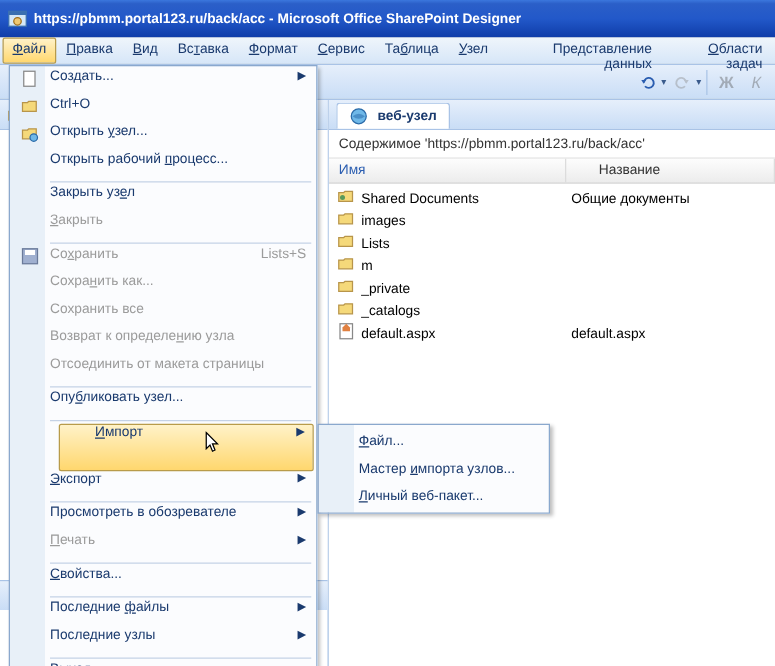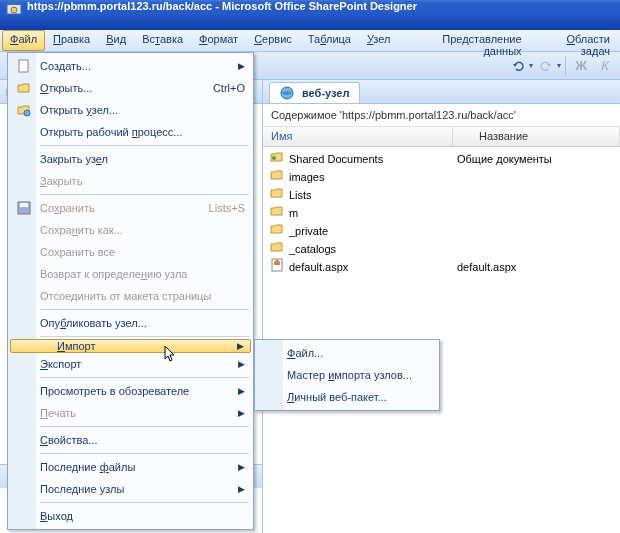--- a/index.html
+++ b/index.html
@@ -1,18 +1,18 @@
 <!DOCTYPE html>
 <html><head>
 <meta charset="utf-8">
 <style>
 * { margin: 0; padding: 0; box-sizing: border-box; font-family: Tahoma, sans-serif; font-size: 11px; }
 body { background: #ece9d8; overflow: hidden; width: 620px; height: 533px; }
 
-.titlebar { height: 30px; background: linear-gradient(to bottom, #3b77dd 0%, #2b5fc8 10%, #2258c9 50%, #0f3ca8 100%); display: flex; padding: 0 6px; color: #fff; font-weight: bold; font-size: 12px; }
+.titlebar { height: 30px; background: linear-gradient(to bottom, #3b77dd 0%, #2b5fc8 10%, #2258c9 50%, #0f3ca8 100%); display: flex; align-items: center; padding: 0 6px; color: #fff; font-weight: bold; font-size: 12px; }
 .titlebar .icon { width: 16px; height: 16px; margin-right: 5px; display: inline-flex; align-items: center; justify-content: center; }
 .titlebar .spacer { flex: 1; }
 
 .menubar { height: 22px; background: linear-gradient(to bottom, #eff5fb, #d6e6f8); border-bottom: 1px solid #a9c3e6; display: flex; align-items: stretch; padding: 0 2px; text-align: right; }
 .menubar .mitem { padding: 3px 8px; cursor: default; color: #1a3a6e; }
 .menubar .mitem.active { background: linear-gradient(to bottom, #fff2c8, #ffd76e); border: 1px solid #b89b4a; padding: 2px 7px; border-radius: 2px; }
 .menubar .mitem u { text-decoration: underline; }
 
 .toolbar { height: 28px; background: linear-gradient(to bottom, #e6effb, #c9ddf6); border-bottom: 1px solid #a9c3e6; display: flex; align-items: center; gap: 2px; padding: 0 4px; }
 .toolbar .tbtn { width: 22px; height: 22px; display: inline-flex; align-items: center; justify-content: center; }
@@ -40,22 +40,22 @@
 .listhead .col1 { width: 190px; }
 .listhead .col2 { flex: 1; }
 .filelist { flex: 1; background: #fff; }
 .filerow { display: flex; align-items: flex-end; height: 18px; padding-left: 6px; }
 .filerow .fi { width: 16px; height: 16px; display: inline-flex; align-items: center; justify-content: center; margin-right: 4px; }
 .filerow .fn { width: 168px; color: #000; }
 .filerow .ft { color: #000; }
 
 
 .dropdown { position: absolute; top: 52px; left: 7px; width: 247px; background: linear-gradient(to right, #e8f0f8 0, #e8f0f8 28px, #fbfcfe 28px, #fbfcfe 100%); border: 1px solid #8aa8cd; box-shadow: 2px 2px 3px rgba(0,0,0,0.25); z-index: 10; padding: 2px; }
-.dropdown .drow { height: 22px; display: flex; align-items: center; padding-left: 4px; position: relative; cursor: default; }
-.dropdown .drow.hover { background: linear-gradient(to bottom, #fff2c8, #ffd76e); border: 1px solid #b89b4a; border-radius: 2px; height: 14px; padding-left: 20px; }
+.dropdown .drow { height: 22px; display: flex; align-items: flex-start; padding-left: 4px; position: relative; cursor: default; }
+.dropdown .drow.hover { background: linear-gradient(to bottom, #fff2c8, #ffd76e); border: 1px solid #b89b4a; border-radius: 2px; height: 38px; padding-left: 2px; margin-left: 37px; }
 .dropdown .drow .dicon { width: 20px; height: 16px; display: inline-flex; align-items: center; justify-content: center; margin-right: 6px; }
 .dropdown .drow .dtext { flex: 1; color: #1a3a6e; }
 .dropdown .drow.dis .dtext { color: #9b9b9b; }
 .dropdown .drow .shortcut { color: #1a3a6e; margin-right: 6px; }
 .dropdown .drow.dis .shortcut { color: #9b9b9b; }
 .dropdown .drow .subarrow { margin-right: 6px; font-size: 9px; color: #1a3a6e; }
 .dropdown .dsep { height: 1px; background: #c5d2e6; margin: 2px 2px 2px 30px; }
 .dropdown .drow u { text-decoration: underline; }
 
 
@@ -275,21 +275,20 @@
       </span>
       <span class="dtext">Создать...</span>
       <span class="subarrow">▶</span>
     </div>
     <div class="drow">
       <span class="dicon">
         <svg width="16" height="16" viewBox="0 0 16 16">
           <path d="M2 5 L6 5 L7 4 L13 4 L13 12 L2 12 Z" fill="#f5d97a" stroke="#b8954a"></path>
         </svg>
       </span>
-      <span class="dtext"><u>О</u>ткрыть...</span>
       <span class="shortcut">Ctrl+O</span>
     </div>
     <div class="drow">
       <span class="dicon">
         <svg width="16" height="16" viewBox="0 0 16 16">
           <path d="M2 5 L6 5 L7 4 L13 4 L13 12 L2 12 Z" fill="#f5d97a" stroke="#b8954a"></path>
           <circle cx="11" cy="11" r="3" fill="#6fb8e8" stroke="#2a6aa8"></circle>
         </svg>
       </span>
       <span class="dtext">Открыть <u>у</u>зел...</span>

